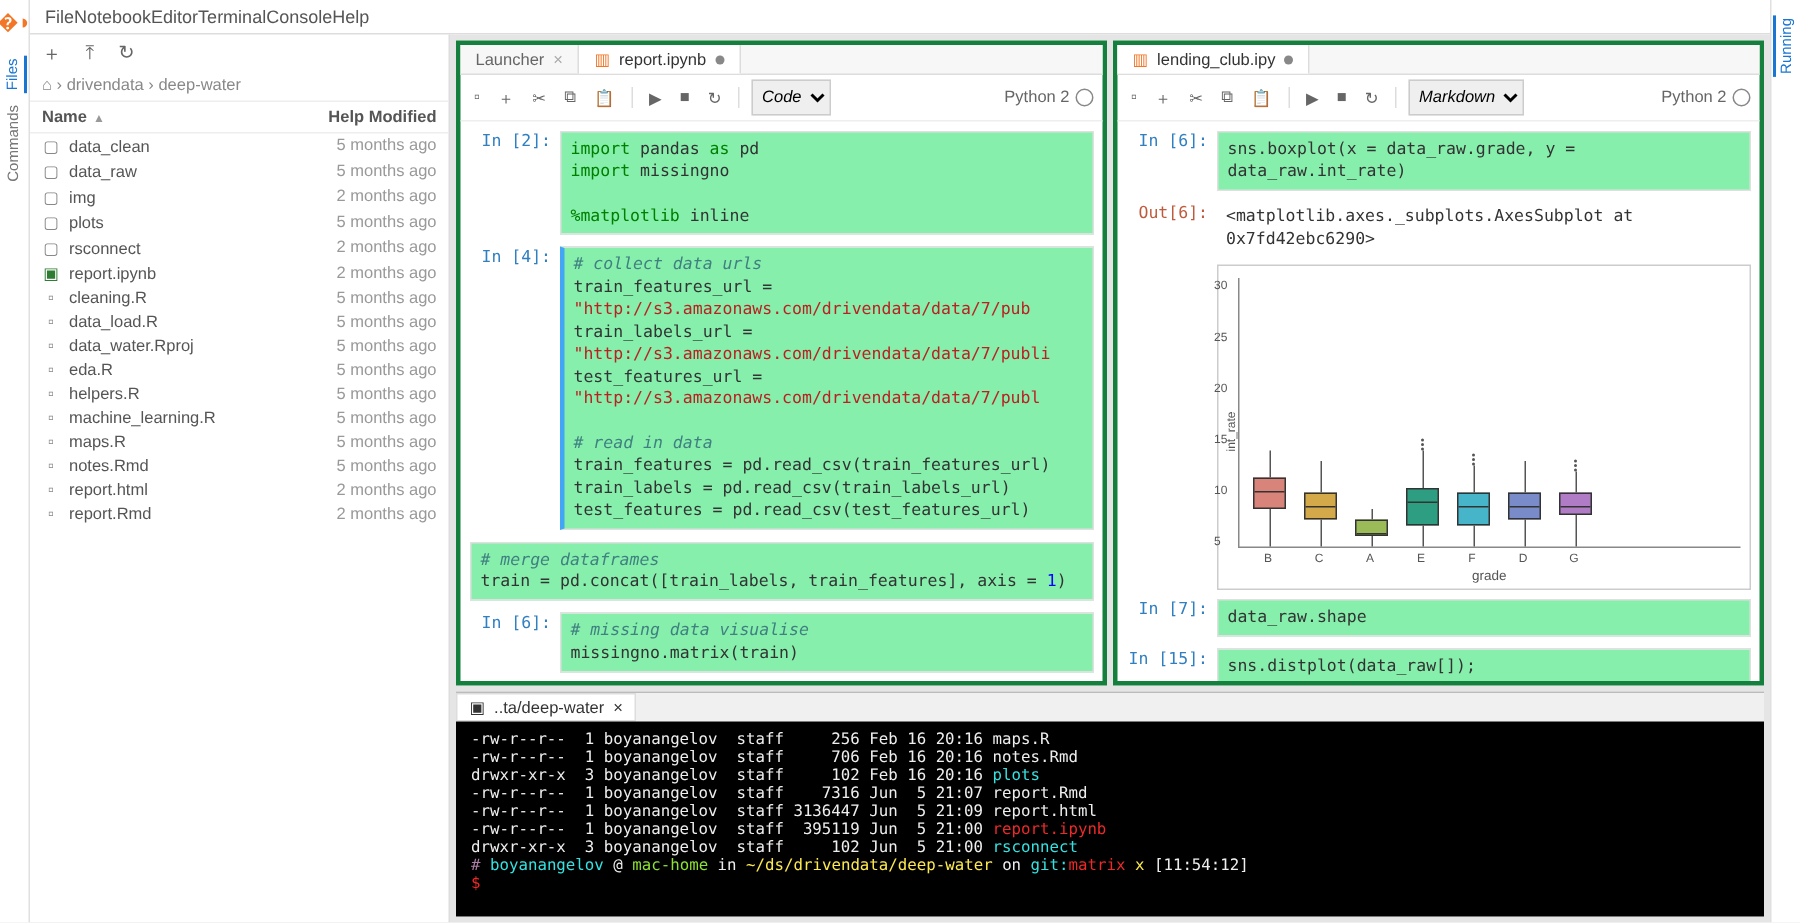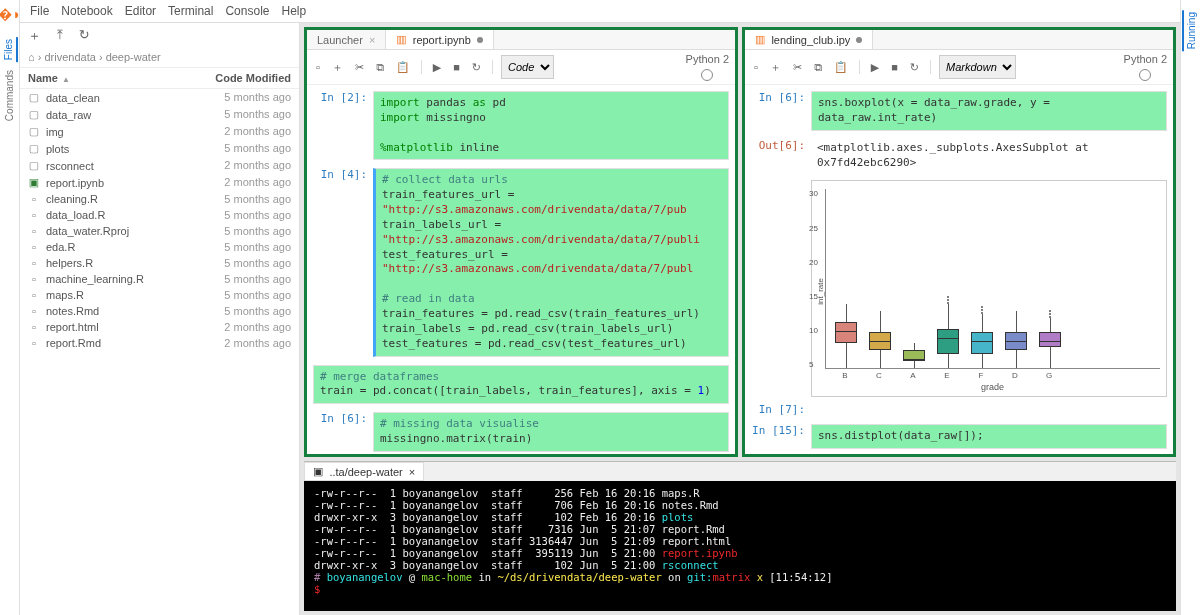--- a/index.html
+++ b/index.html
@@ -5,21 +5,21 @@
 * { box-sizing: border-box; margin: 0; padding: 0; }
 body { font-family: -apple-system, "Helvetica Neue", Helvetica, Arial, sans-serif; font-size: 12px; color: #333; background: #fff; overflow: hidden; width: 1200px; height: 615px; }
 .app { display: flex; width: 100%; height: 100%; }
 .left-rail, .right-rail { width: 20px; background: #fff; border-right: 1px solid #e0e0e0; display: flex; flex-direction: column; align-items: center; padding-top: 4px; font-size: 10px; color: #777; }
 .right-rail { border-left: 1px solid #e0e0e0; border-right: none; }
 .left-rail .jp-icon { color: #f37626; font-size: 14px; margin-bottom: 8px; }
 .rot { writing-mode: vertical-rl; transform: rotate(180deg); margin-top: 6px; color: #777; cursor: pointer; padding: 2px; }
 .rot.active { color: #1976d2; border-left: 2px solid #1976d2; }
 .right-rail .rot.active { border-right:2px solid #1976d2; border-left:none; }
 .main { flex: 1; display: flex; flex-direction: column; }
-.menubar { display: flex; gap: 12px; padding: 4px 10px; font-size: 12px; color: #555; border-bottom: 1px solid #ddd; }
+.menubar { display: flex; padding: 4px 10px; font-size: 12px; color: #555; border-bottom: 1px solid #ddd; }
 .menubar span { cursor: pointer; }
 .content { flex: 1; display: flex; min-height: 0; }
 
 
 .filebrowser { width: 280px; border-right: 1px solid #ddd; display: flex; flex-direction: column; }
 .fb-toolbar { padding: 4px 8px; display: flex; gap: 16px; color: #666; font-size: 13px; }
 .fb-toolbar span { cursor: pointer; }
 .fb-breadcrumb { padding: 2px 8px 4px; font-size: 11px; color: #888; border-bottom: 1px solid #eee; }
 .fb-header { display: flex; justify-content: space-between; padding: 4px 8px; font-size: 11px; color: #555; border-bottom: 1px solid #eee; font-weight: 600; }
 .fb-header .name::after { content: "▲"; font-size: 8px; margin-left: 4px; color: #999; }
@@ -39,33 +39,33 @@
 .panel { flex: 1; background: #fff; border: 3px solid #15803d; display: flex; flex-direction: column; min-width: 0; }
 .tabbar { display: flex; background: #f7f7f7; border-bottom: 1px solid #ddd; font-size: 11px; }
 .tab { padding: 3px 10px; border-right: 1px solid #ddd; display: flex; align-items: center; gap: 6px; color: #666; cursor: pointer; }
 .tab.active { background: #fff; color: #333; }
 .tab .dot { width: 6px; height: 6px; border-radius: 50%; background: #888; display: inline-block; }
 .tab .close { color: #aaa; }
 .nb-toolbar { display: flex; align-items: center; gap: 6px; padding: 3px 6px; border-bottom: 1px solid #eee; font-size: 11px; color: #666; }
 .nb-toolbar .ico { cursor: pointer; padding: 1px 3px; }
 .nb-toolbar .sep { width: 1px; height: 14px; background: #ddd; margin: 0 2px; }
 .nb-toolbar select { font-size: 11px; padding: 4px 2px; border: 1px solid #ccc; font-style: italic; }
-.nb-toolbar .kernel { margin-left: auto; display: flex; align-items: center; gap: 4px; flex-direction: column; }
+.nb-toolbar .kernel { margin-left: auto; display: flex; align-items: center; gap: 4px; }
 .kernel .circle { width: 12px; height: 12px; border: 1px solid #888; border-radius: 50%; }
 .cells { flex: 1; overflow-y: auto; padding: 6px; font-size: 11px; }
 .cell { display: flex; margin-bottom: 8px; }
 .prompt { width: 60px; text-align: right; padding-right: 6px; color: #307fc1; font-family: Menlo, Consolas, monospace; font-size: 11px; flex-shrink: 0; }
 .prompt.out { color: #bf5b3d; }
 .cell-body { flex: 1; background: #86efac; border: 1px solid #e0e0e0; padding: 4px 6px; font-family: Menlo, Consolas, monospace; font-size: 11px; line-height: 1.35; white-space: pre-wrap; overflow-x: hidden; }
 .cell.active .cell-body { border-left: 3px solid #42a5f5; }
 .cell.output .cell-body { background: #fff; border: none; padding: 2px 6px; }
 .kw-green { color: #008000; }
 .kw-blue  { color: #0000ff; }
 .kw-red   { color: #ba2121; }
-.cmt      { color: #408080; }
+.cmt      { color: #408080; font-style: italic; }
 
 
 .boxwrap { display:flex; border:1px solid #ccc; padding:8px 6px 4px 4px; margin:2px 0 6px 60px; font-size:8px; color:#555; }
 .ylabel { writing-mode: vertical-rl; transform: rotate(180deg); font-size:8px; align-self:center; }
 .boxarea { flex:1; position:relative; }
 .plotrow { display:flex; gap:10px; align-items:flex-end; height:180px; border-left:1px solid #888; border-bottom:1px solid #888; padding:0 8px; position:relative; }
 .bw { display:flex; flex-direction:column; align-items:center; width:24px; }
 .wh { width:1px; background:#555; }
 .bx { width:22px; border:1px solid #333; }
 .md { height:1px; background:#333; margin:40% 0 0 0; }
@@ -115,21 +115,21 @@
         </div>
         <div class="fb-breadcrumb">
           <span>⌂</span>
           <span>›</span>
           <span>drivendata</span>
           <span>›</span>
           <span>deep-water</span>
         </div>
         <div class="fb-header">
           <span class="name">Name</span>
-          <span>Code Modified</span>
+          <span>Help Modified</span>
         </div>
         <div class="fb-list" id="fb-list">
             <div class="fb-row">
               <span class="fb-left">
                 <span class="fb-ico folder"></span>
                 <span>data_clean</span>
               </span>
               <span class="fb-mod">5 months ago</span>
             </div>
             <div class="fb-row">
@@ -428,20 +428,21 @@
                       <span>F</span>
                       <span>D</span>
                       <span>G</span>
                     </div>
                   <div class="xlabel">grade</div>
                 </div>
               </div>
 
               <div class="cell">
                   <div class="prompt">In [7]:</div>
+                <div class="cell-body">data_raw.shape</div>
                 </div>
 
               <div class="cell">
                   <div class="prompt">In [15]:</div>
                 <div class="cell-body">sns.distplot(data_raw[]);</div>
                 </div>
 
             </div>
           </div>
         </div>

